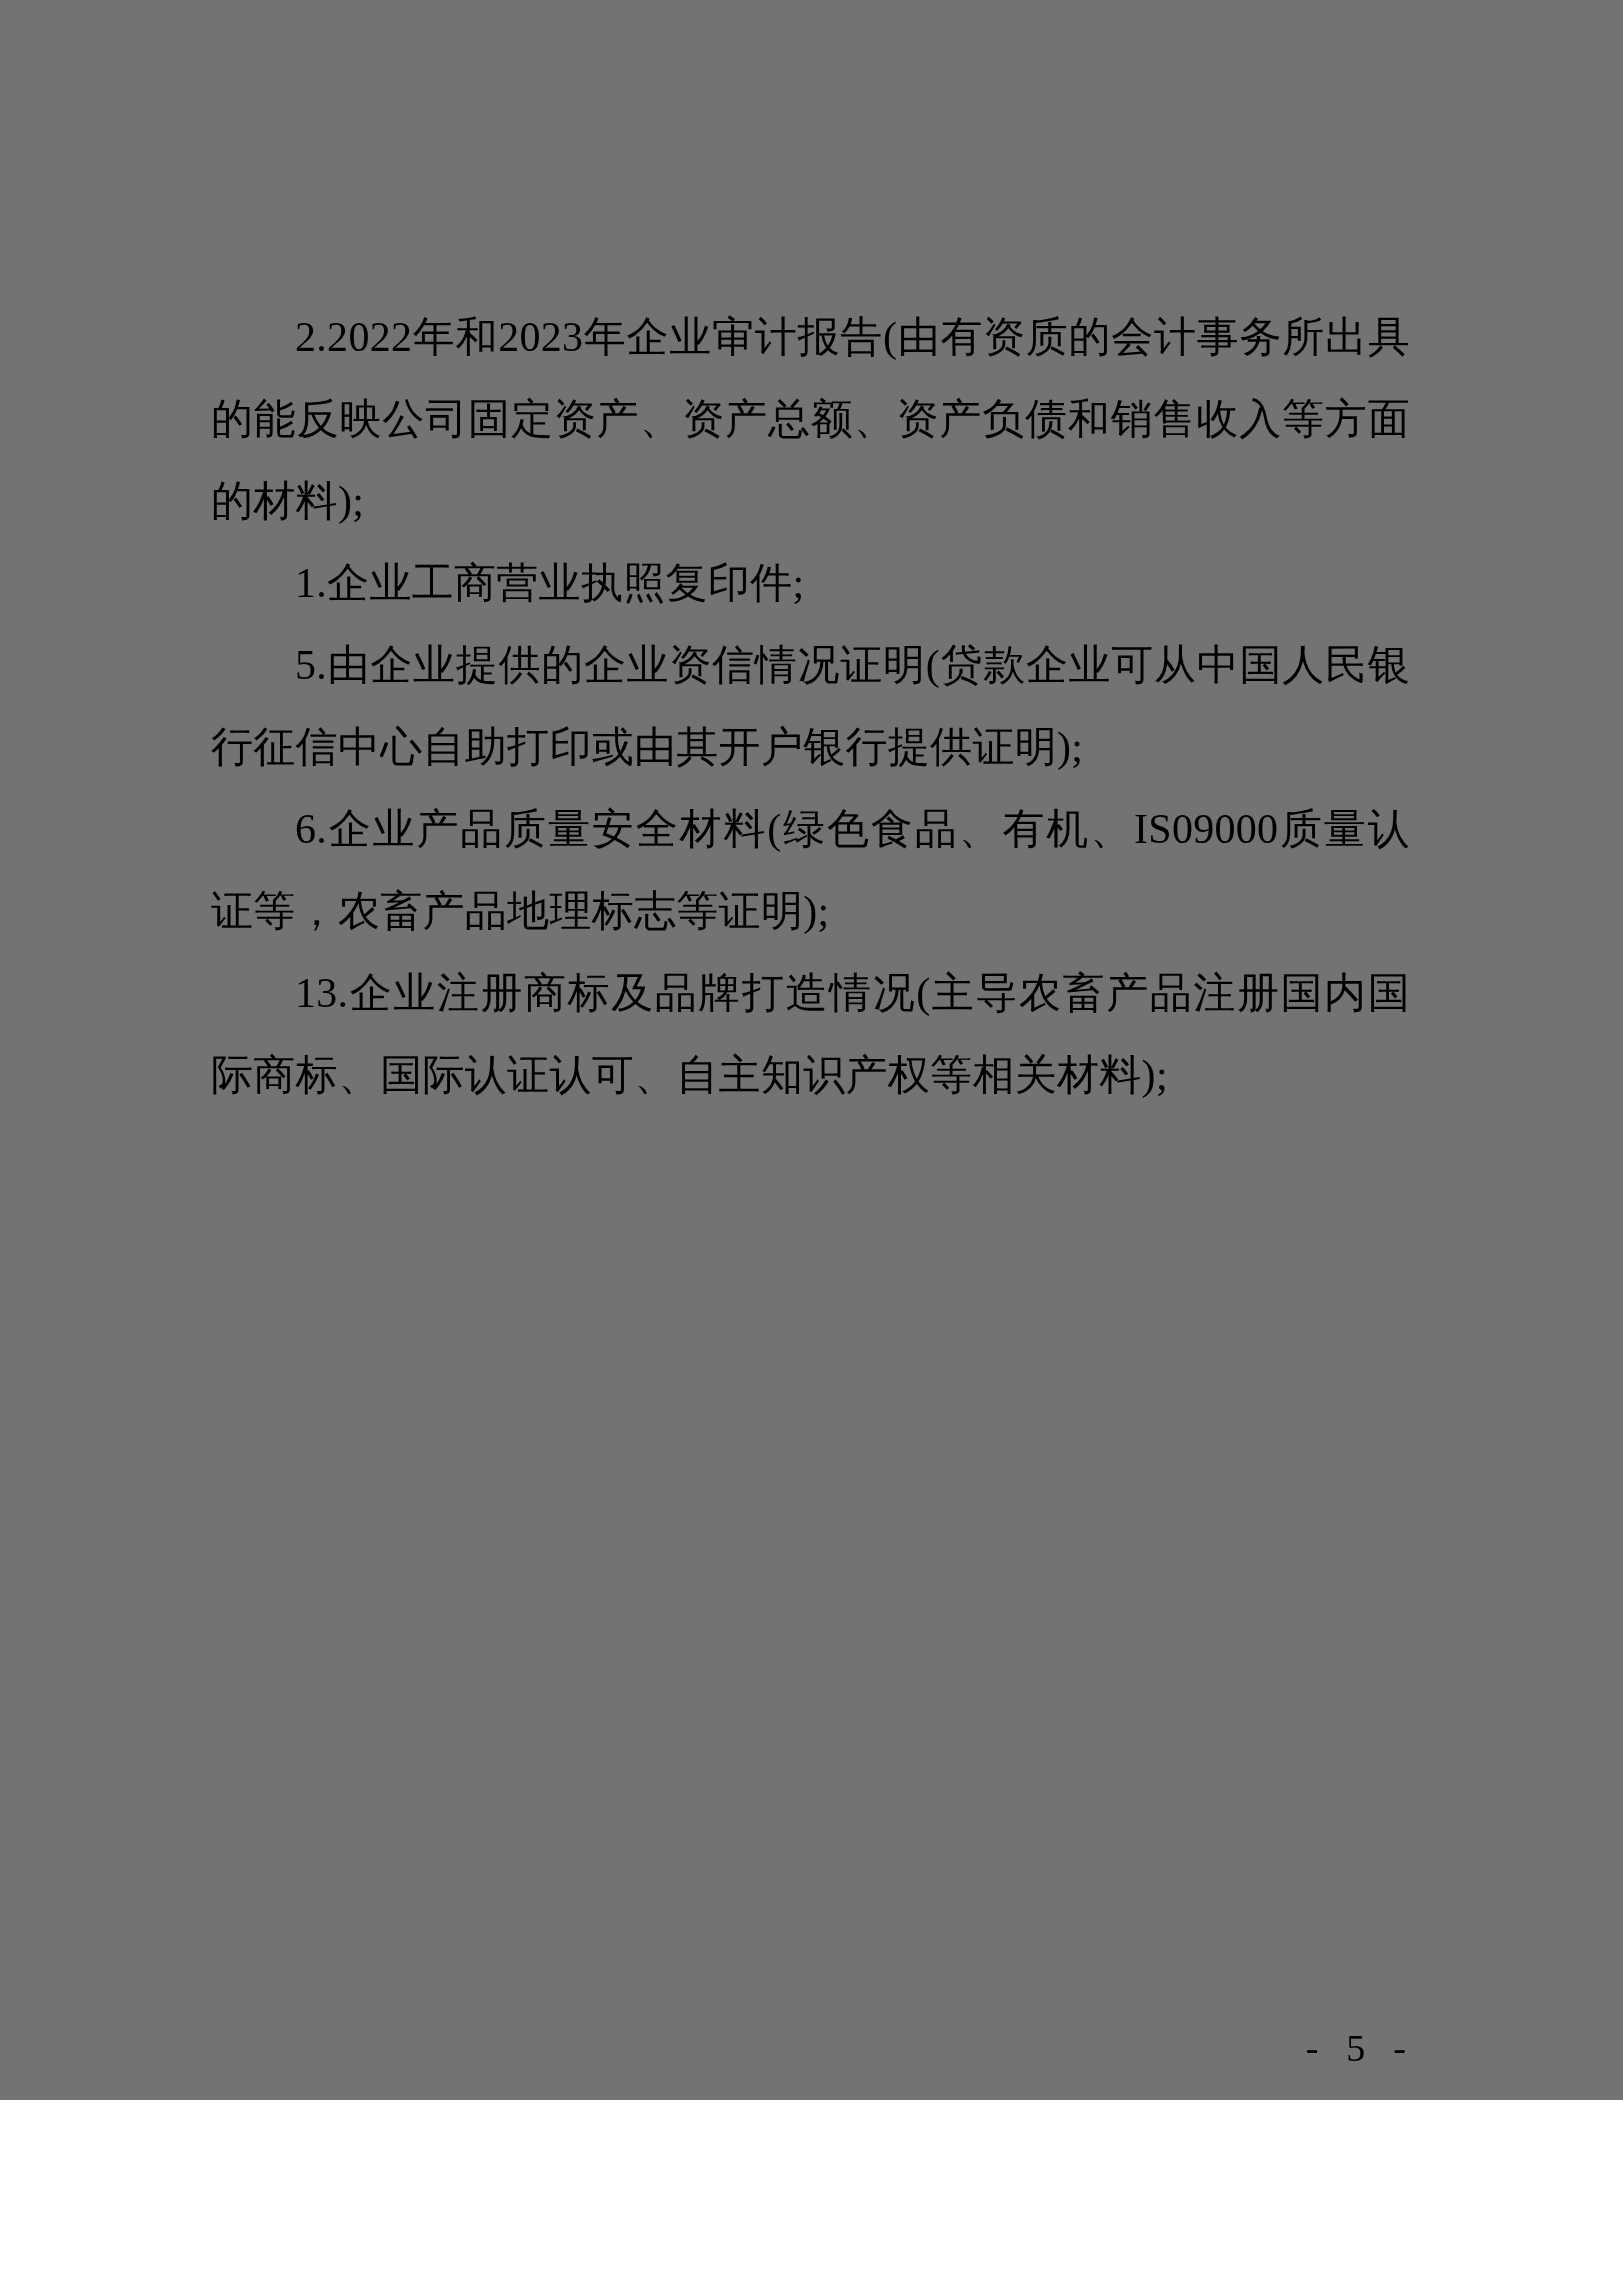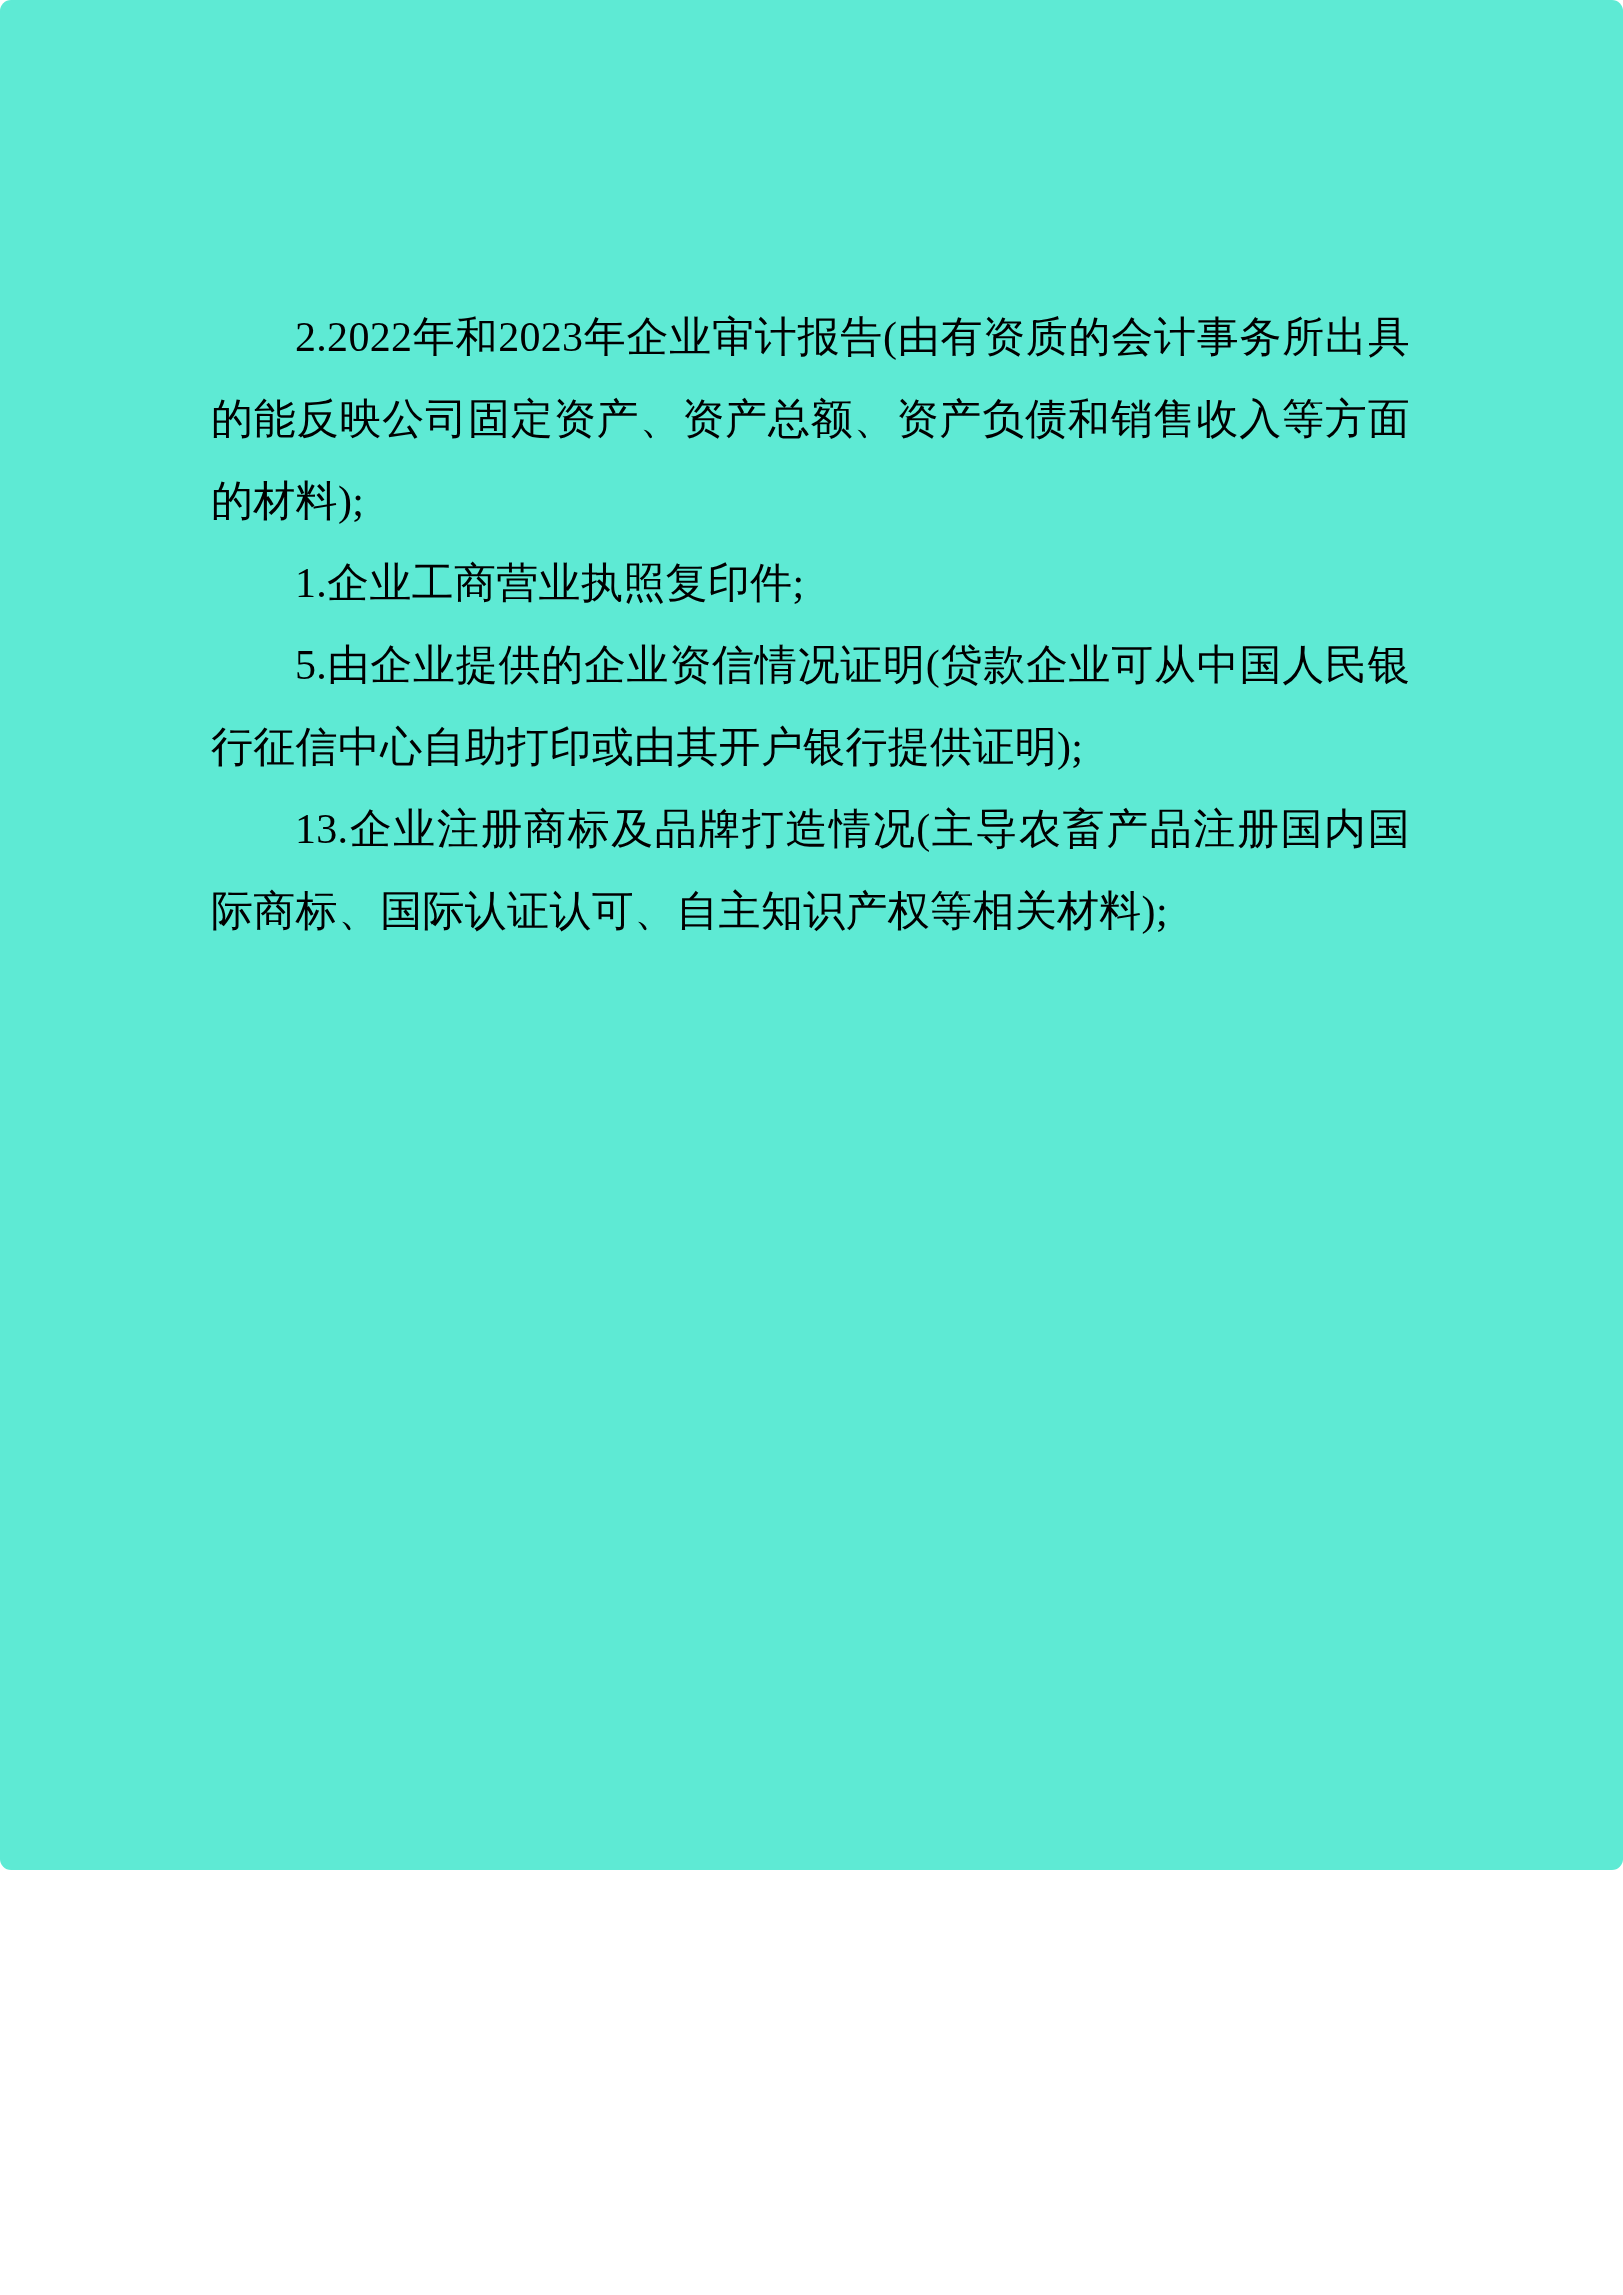--- a/index.html
+++ b/index.html
@@ -3,26 +3,25 @@
 <meta charset="utf-8">
 <style>
   html, body {
     margin: 0;
     padding: 0;
     background: #ffffff;
   }
   .page {
     position: relative;
     width: 1623px;
-    height: 1870px;
-    background: #5eead4;
+    height: 2100px;
+    background: #737373;
     overflow: hidden;
     font-family: "Liberation Serif", "DejaVu Serif", serif;
     color: #000000;
-    border-radius: 11px;
   }
   .body-text {
     position: absolute;
     left: 211px;
     top: 296px;
     width: 1199px;
     font-size: 42px;
     line-height: 82px;
     letter-spacing: 0.3px;
   }
@@ -46,17 +45,18 @@
   }
 </style>
 </head>
 <body>
 
 <div class="page">
   <main class="body-text">
     <p>2.2022年和2023年企业审计报告(由有资质的会计事务所出具的能反映公司固定资产、资产总额、资产负债和销售收入等方面的材料);</p>
     <p>1.企业工商营业执照复印件;</p>
     <p>5.由企业提供的企业资信情况证明(贷款企业可从中国人民银行征信中心自助打印或由其开户银行提供证明);</p>
+    <p>6.企业产品质量安全材料(绿色食品、有机、IS09000质量认证等，农畜产品地理标志等证明);</p>
     <p>13.企业注册商标及品牌打造情况(主导农畜产品注册国内国际商标、国际认证认可、自主知识产权等相关材料);</p>
   </main>
   <div class="page-number">- 5 -</div>
 </div>
 
 
 </body></html>

